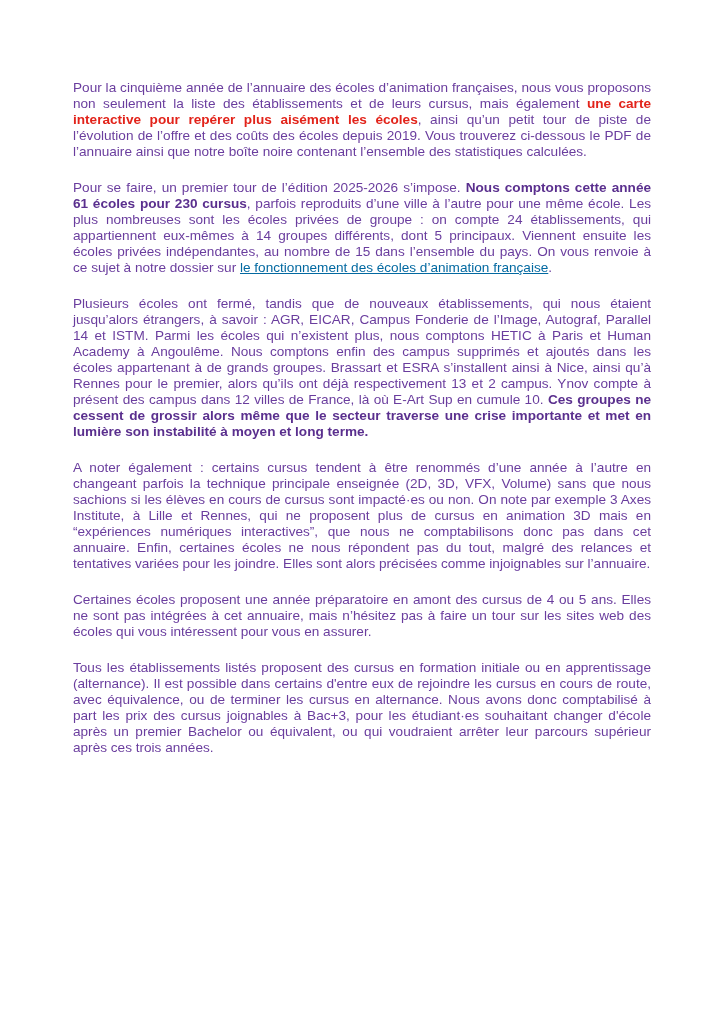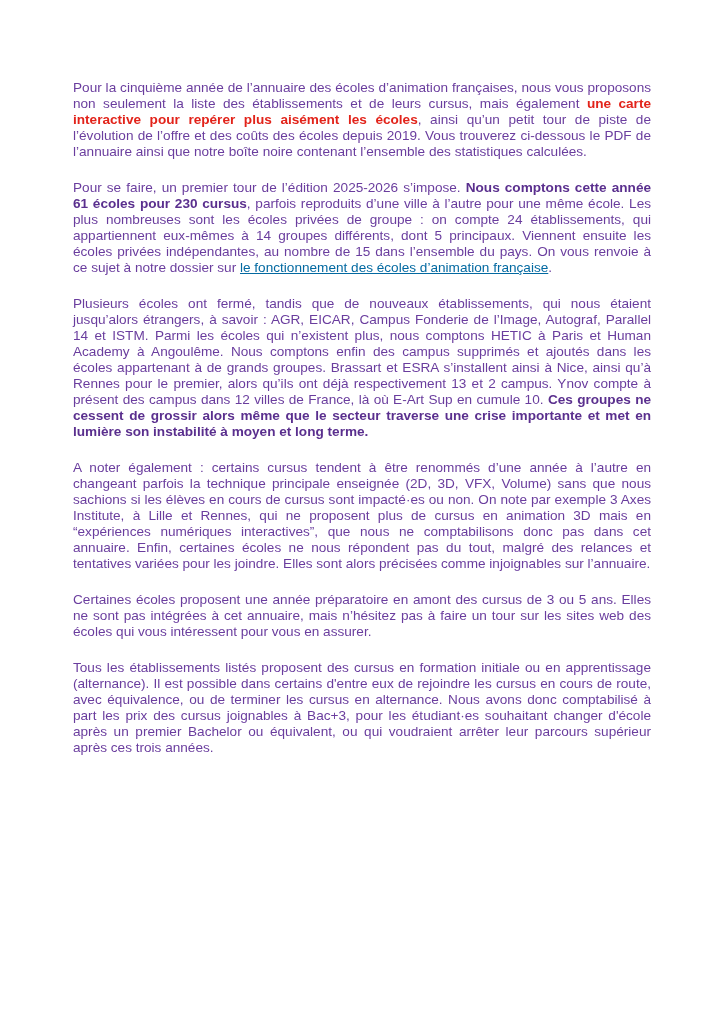--- a/index.html
+++ b/index.html
@@ -25,16 +25,16 @@
 
 <div class="page">
   <p><span>Pour la cinquième année de l’annuaire des écoles d’animation françaises, nous vous proposons non seulement la liste des établissements et de leurs cursus, mais également </span><span class="red">une carte interactive pour repérer plus aisément les écoles</span><span>, ainsi qu’un petit tour de piste de l’évolution de l’offre et des coûts des écoles depuis 2019. Vous trouverez ci-dessous le PDF de l’annuaire ainsi que notre boîte noire contenant l’ensemble des statistiques calculées.</span></p>
 
   <p><span>Pour se faire, un premier tour de l’édition 2025-2026 s’impose. </span><span class="b">Nous comptons cette année 61 écoles pour 230 cursus</span><span>, parfois reproduits d’une ville à l’autre pour une même école. Les plus nombreuses sont les écoles privées de groupe : on compte 24 établissements, qui appartiennent eux-mêmes à 14 groupes différents, dont 5 principaux. Viennent ensuite les écoles privées indépendantes, au nombre de 15 dans l’ensemble du pays. On vous renvoie à ce sujet à notre dossier sur </span><a class="link">le fonctionnement des écoles d’animation française</a><span>.</span></p>
 
   <p><span>Plusieurs écoles ont fermé, tandis que de nouveaux établissements, qui nous étaient jusqu’alors étrangers, à savoir : AGR, EICAR, Campus Fonderie de l’Image, Autograf, Parallel 14 et ISTM. Parmi les écoles qui n’existent plus, nous comptons HETIC à Paris et Human Academy à Angoulême. Nous comptons enfin des campus supprimés et ajoutés dans les écoles appartenant à de grands groupes. Brassart et ESRA s’installent ainsi à Nice, ainsi qu’à Rennes pour le premier, alors qu’ils ont déjà respectivement 13 et 2 campus. Ynov compte à présent des campus dans 12 villes de France, là où E-Art Sup en cumule 10. </span><span class="b">Ces groupes ne cessent de grossir alors même que le secteur traverse une crise importante et met en lumière son instabilité à moyen et long terme.</span></p>
 
   <p>A noter également : certains cursus tendent à être renommés d’une année à l’autre en changeant parfois la technique principale enseignée (2D, 3D, VFX, Volume) sans que nous sachions si les élèves en cours de cursus sont impacté·es ou non. On note par exemple 3 Axes Institute, à Lille et Rennes, qui ne proposent plus de cursus en animation 3D mais en “expériences numériques interactives”, que nous ne comptabilisons donc pas dans cet annuaire. Enfin, certaines écoles ne nous répondent pas du tout, malgré des relances et tentatives variées pour les joindre. Elles sont alors précisées comme injoignables sur l’annuaire.</p>
 
-  <p>Certaines écoles proposent une année préparatoire en amont des cursus de 3 ou 5 ans. Elles ne sont pas intégrées à cet annuaire, mais n’hésitez pas à faire un tour sur les sites web des écoles qui vous intéressent pour vous en assurer.</p>
+  <p>Certaines écoles proposent une année préparatoire en amont des cursus de 4 ou 5 ans. Elles ne sont pas intégrées à cet annuaire, mais n’hésitez pas à faire un tour sur les sites web des écoles qui vous intéressent pour vous en assurer.</p>
 
   <p>Tous les établissements listés proposent des cursus en formation initiale ou en apprentissage (alternance). Il est possible dans certains d'entre eux de rejoindre les cursus en cours de route, avec équivalence, ou de terminer les cursus en alternance. Nous avons donc comptabilisé à part les prix des cursus joignables à Bac+3, pour les étudiant·es souhaitant changer d'école après un premier Bachelor ou équivalent, ou qui voudraient arrêter leur parcours supérieur après ces trois années.</p>
 </div>
 
 </body></html>

